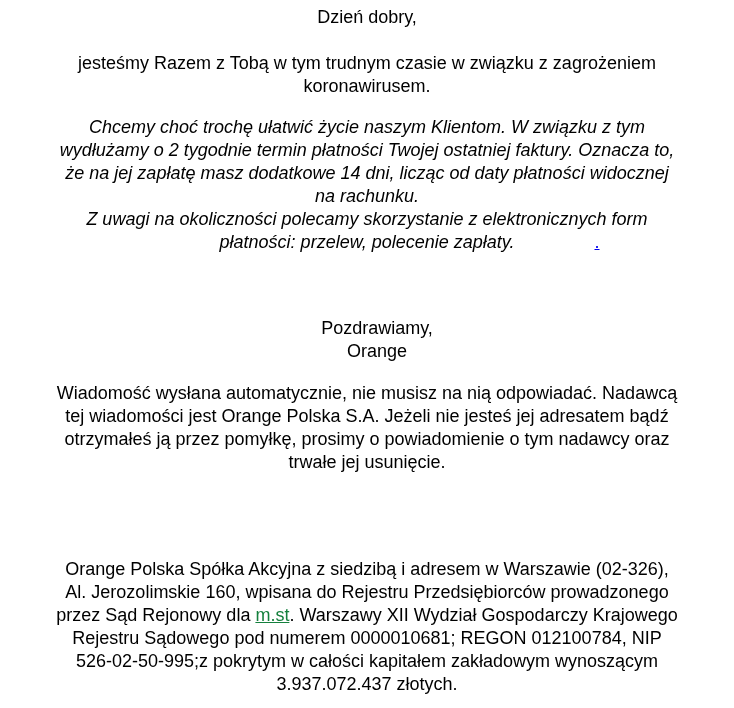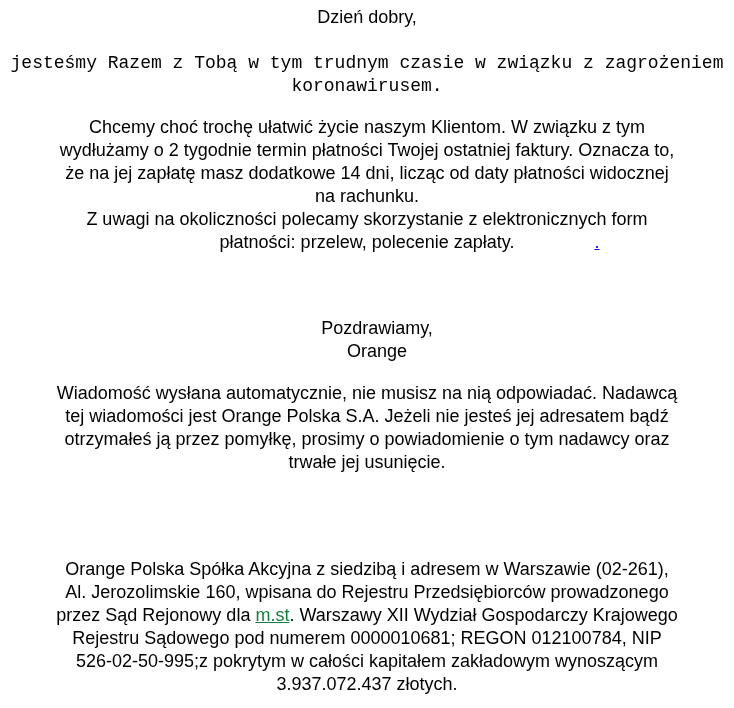--- a/index.html
+++ b/index.html
@@ -17,22 +17,22 @@
     font-size: 18px;
     line-height: 23px;
     color: #000000;
     text-align: center;
   }
   .para {
     margin: 0;
     white-space: pre-line;
   }
   .greeting   { margin-top: 6px; }
-  .intro      { margin-top: 23px; font-family: Liberation Mono, monospace; }
-  .body-text  { margin-top: 18px; }
+  .intro      { margin-top: 23px; }
+  .body-text  { margin-top: 18px; font-style: italic; }
   .signature  { margin-top: 63px; padding-left: 20px; }
   .notice     { margin-top: 19px; }
   .legal      { margin-top: 84px; }
 
   a.inline-link {
     color: #15803d;
     text-decoration: underline;
   }
   a.dot-link {
     position: absolute;
@@ -66,20 +66,20 @@
   <a href="#" class="dot-link">.</a>
 
   <p class="para signature">Pozdrawiamy,
 Orange</p>
 
   <p class="para notice">Wiadomość wysłana automatycznie, nie musisz na nią odpowiadać. Nadawcą
 tej wiadomości jest Orange Polska S.A. Jeżeli nie jesteś jej adresatem bądź
 otrzymałeś ją przez pomyłkę, prosimy o powiadomienie o tym nadawcy oraz
 trwałe jej usunięcie.</p>
 
-  <p class="para legal"><span>Orange Polska Spółka Akcyjna z siedzibą i adresem w Warszawie (02-261),
+  <p class="para legal"><span>Orange Polska Spółka Akcyjna z siedzibą i adresem w Warszawie (02-326),
 Al. Jerozolimskie 160, wpisana do Rejestru Przedsiębiorców prowadzonego
 przez Sąd Rejonowy dla </span><a href="#" class="inline-link">m.st</a><span>. Warszawy XII Wydział Gospodarczy Krajowego
 Rejestru Sądowego pod numerem 0000010681; REGON 012100784, NIP
 526-02-50-995;z pokrytym w całości kapitałem zakładowym wynoszącym
 3.937.072.437 złotych.</span></p>
 
 </div>
 
 </body></html>

